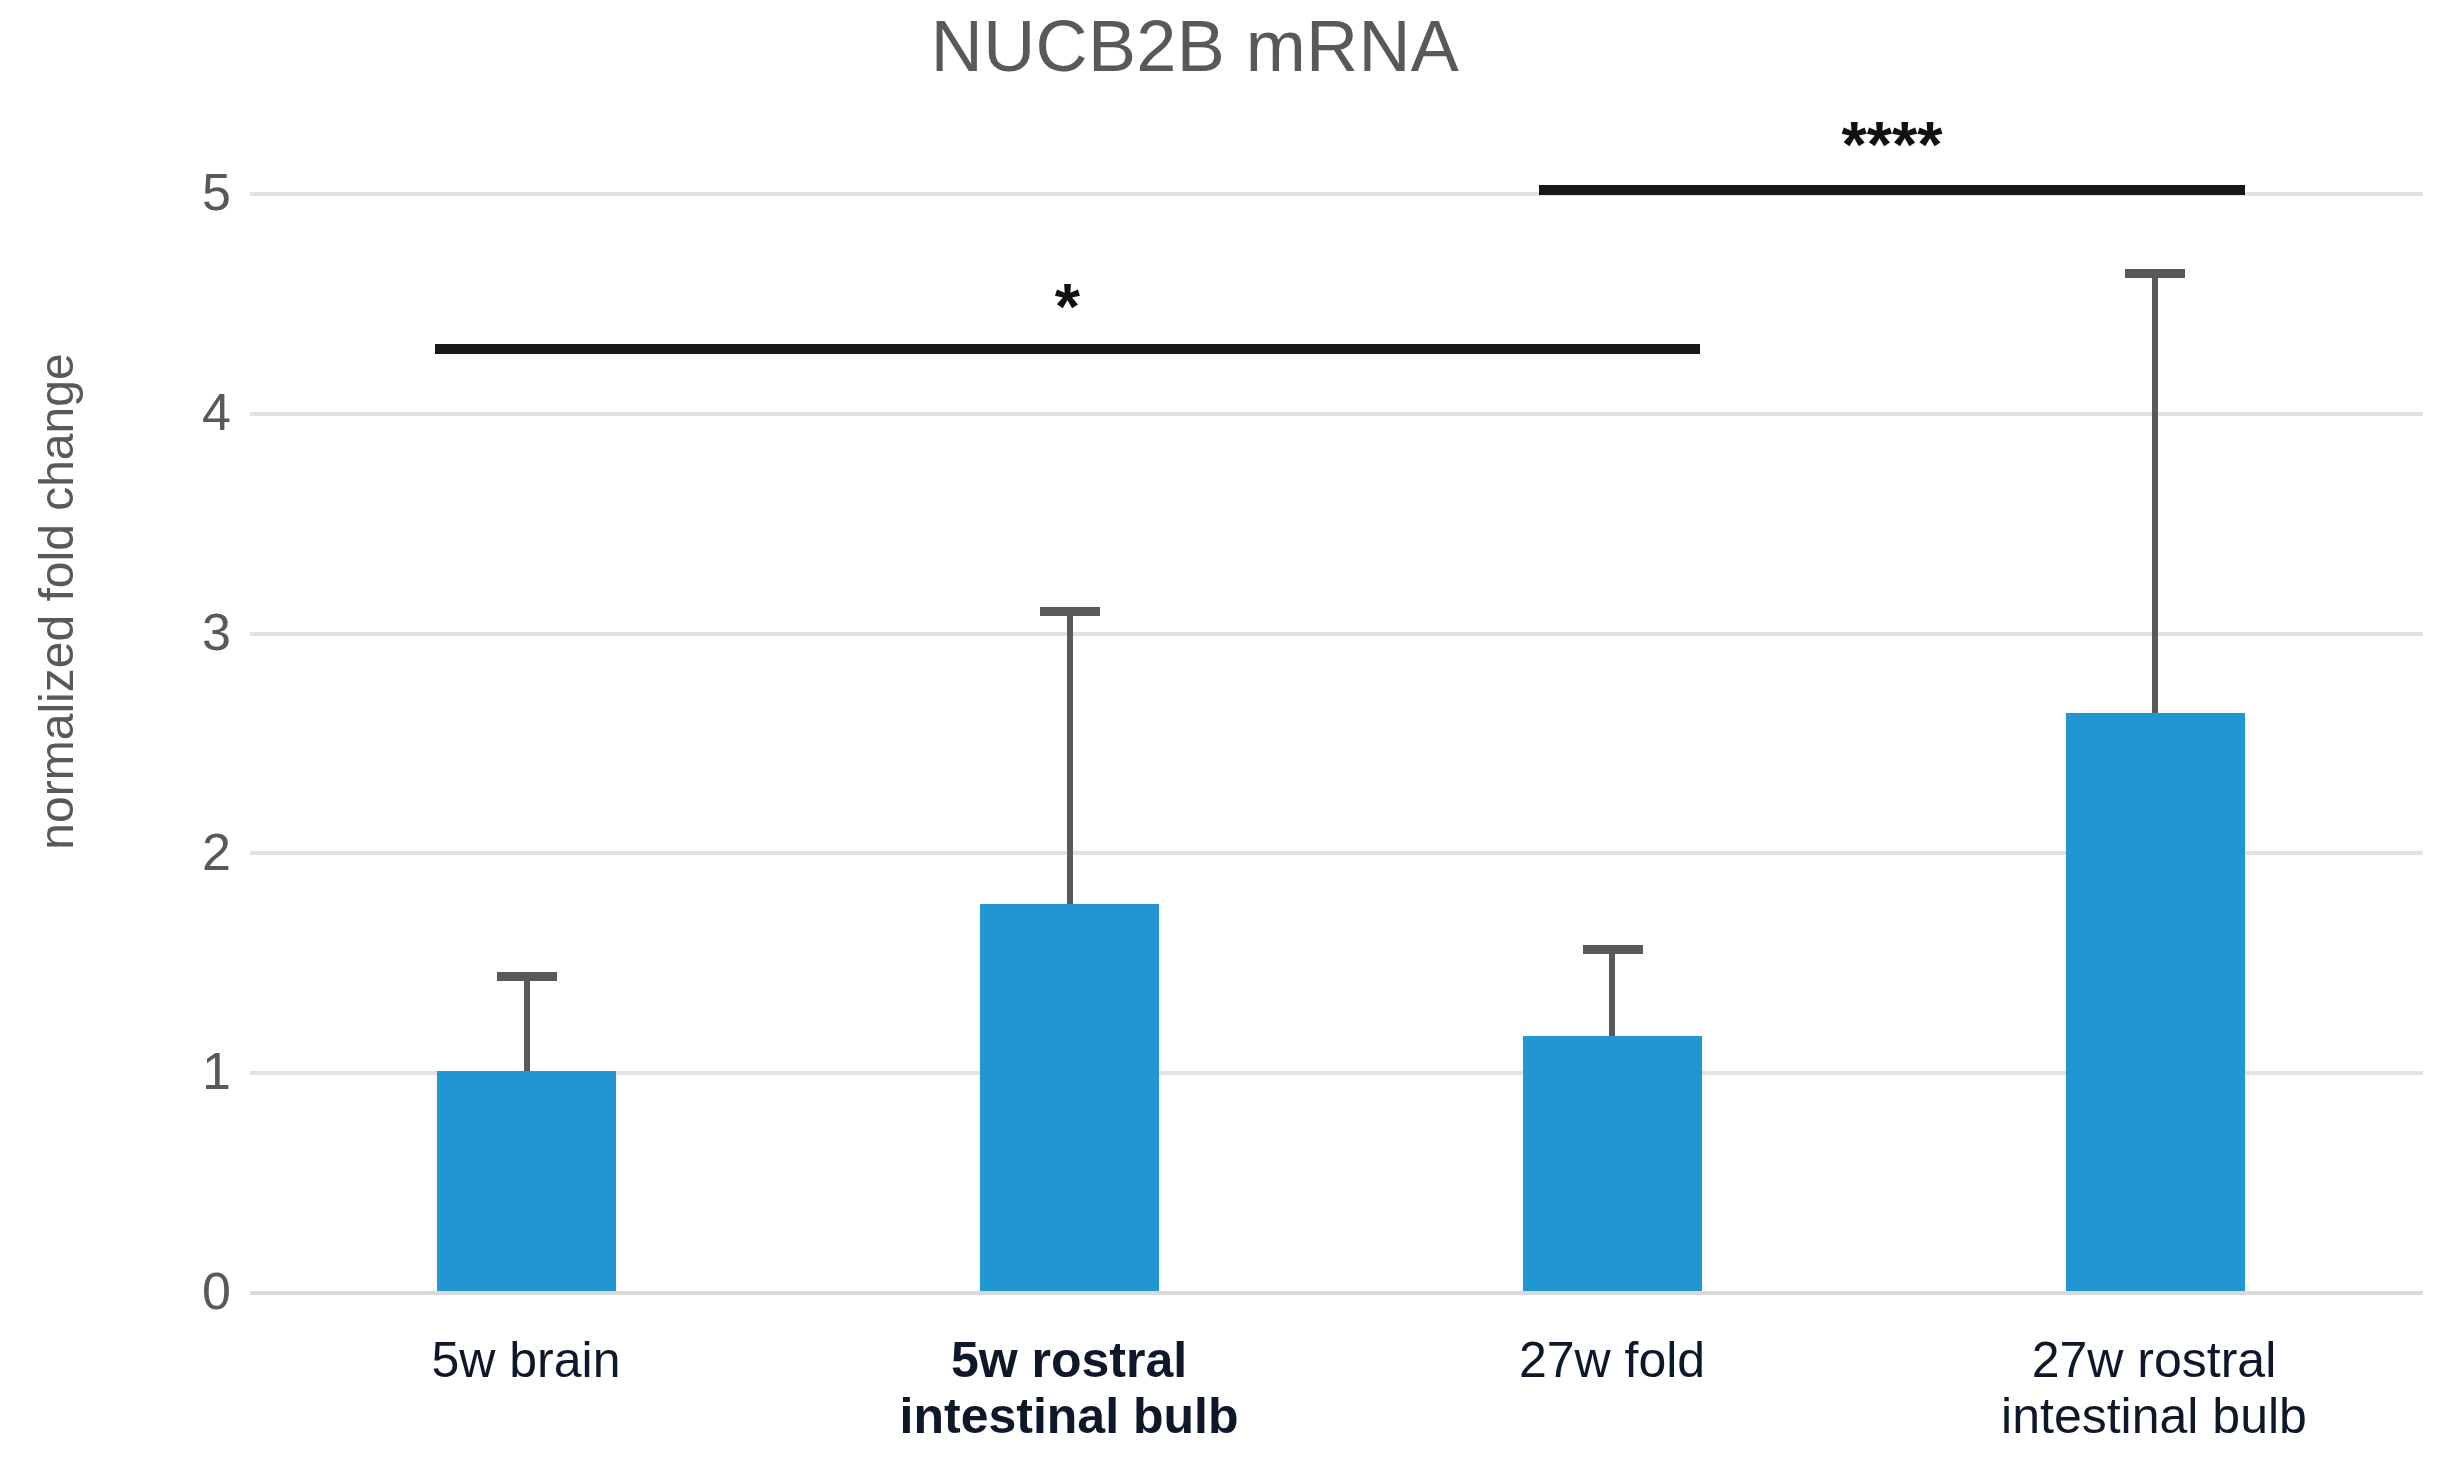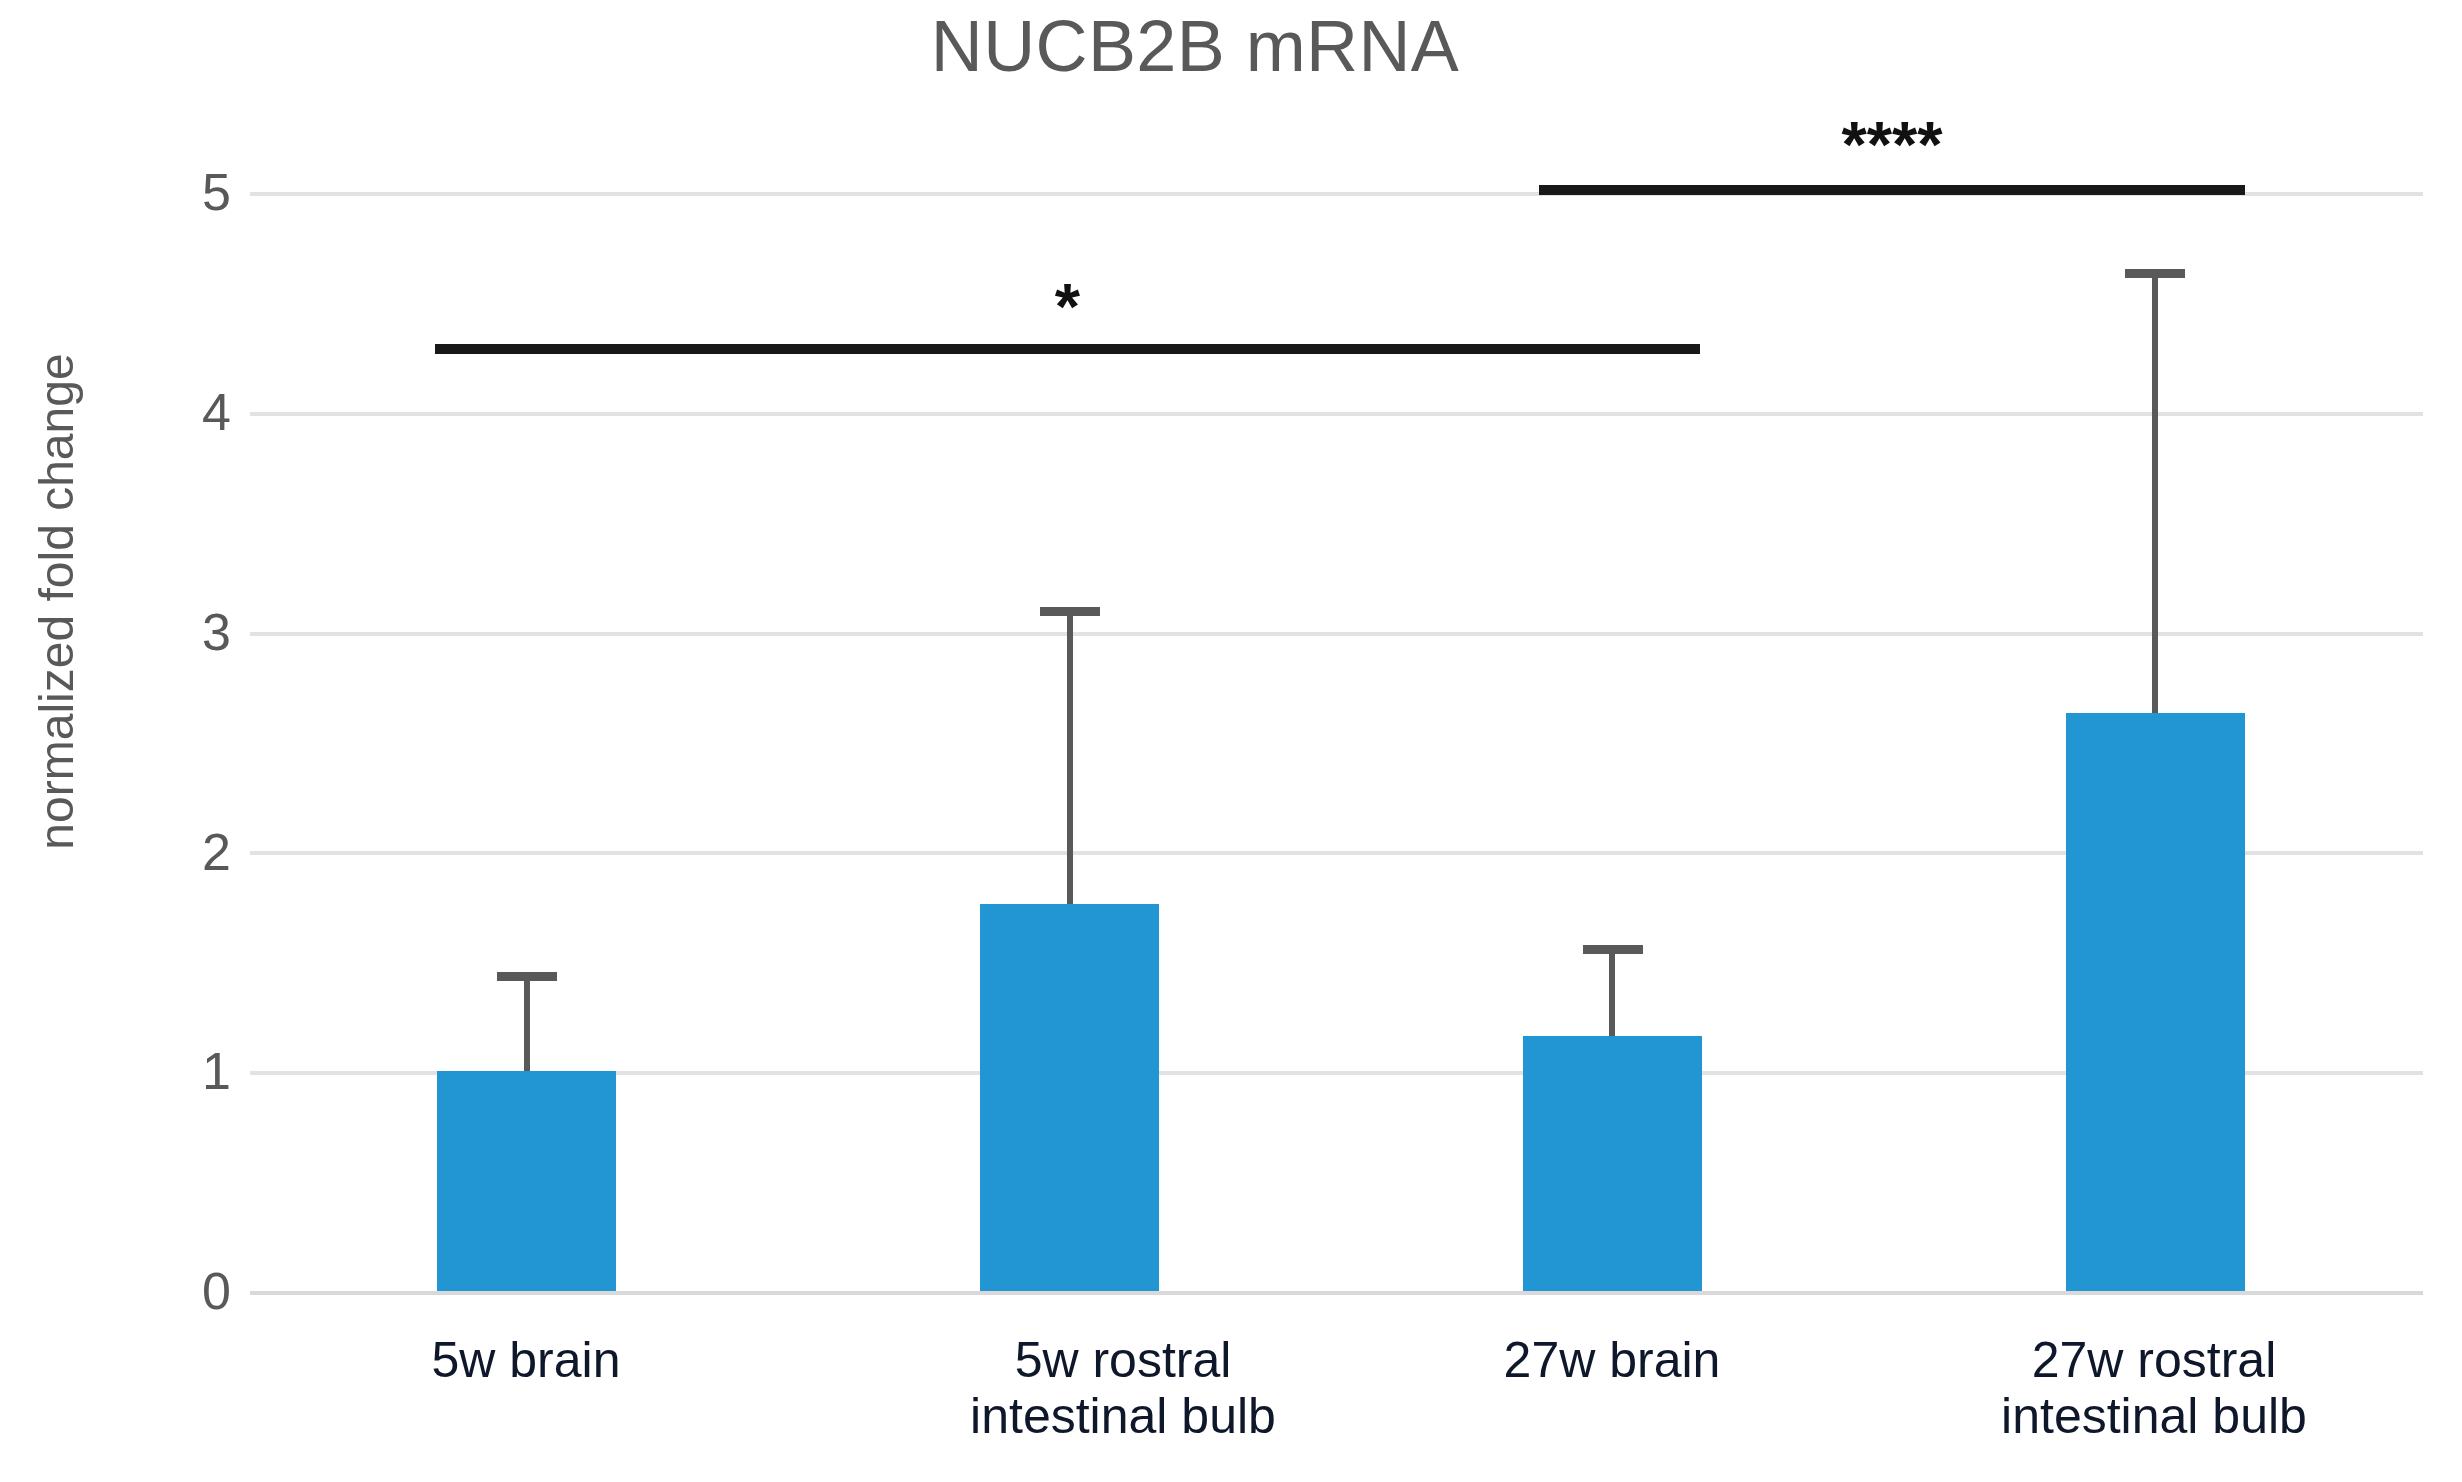--- a/index.html
+++ b/index.html
@@ -155,20 +155,20 @@
   <div class="sig-line" style="left:185px; width:1265px; top:152px;"></div>
   <div class="sig-stars" style="left:185px; width:1265px; top:82px;">*</div>
 
   <div class="sig-line" style="left:1289px; width:706px; top:-6.7px;"></div>
   <div class="sig-stars" style="left:1289px; width:706px; top:-80px;">****</div>
 
 </div>
 
 <div class="x-tick" style="left:526px;  top:1332px;">5w brain</div>
 
-<div class="x-tick" style="left:1123px; top:1332px;">5w rostral
+<div class="x-tick" style="left:1069px; top:1332px;font-weight:bold;">5w rostral
 intestinal bulb</div>
 
-<div class="x-tick" style="left:1612px; top:1332px;">27w brain</div>
+<div class="x-tick" style="left:1612px; top:1332px;">27w fold</div>
 
 <div class="x-tick" style="left:2154px; top:1332px;">27w rostral
 intestinal bulb</div>
 
 
 </body></html>

